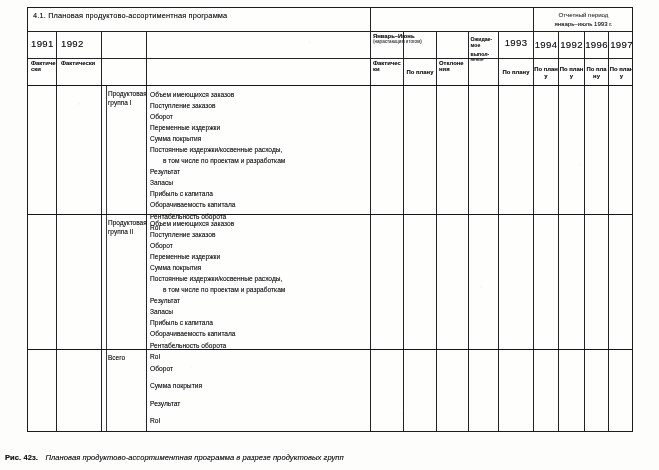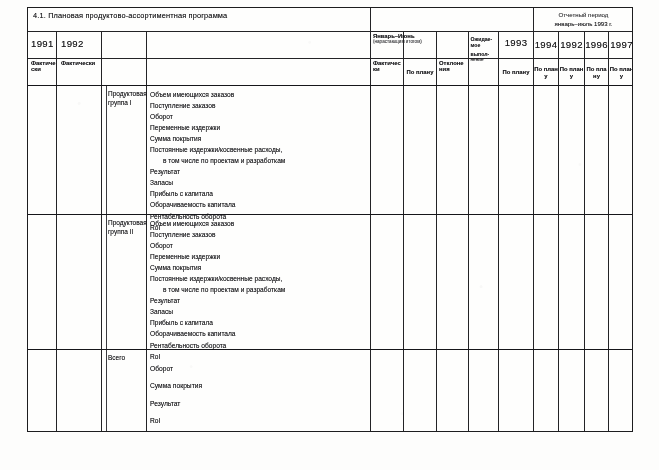--- a/index.html
+++ b/index.html
@@ -198,15 +198,19 @@
     </div>
     <div class="cell" style="left:122px;top:352px;width:220px;height:72px;">
       <div class="t-tot blur">Оборот</div>
       <div class="t-tot blur">Сумма покрытия</div>
       <div class="t-tot blur">Результат</div>
       <div class="t-tot blur">RoI</div>
     </div>
 
   </div>
 
+  <div id="caption">
+    <span class="t-cap t-capb blur">Рис. 42з.</span>
+    <span class="t-cap blur" style="margin-left:3px;">Плановая продуктово-ассортиментная программа в разрезе продуктовых групп</span>
+  </div>
 
   <div id="scan-noise"></div>
 </div>
 
 </body></html>

